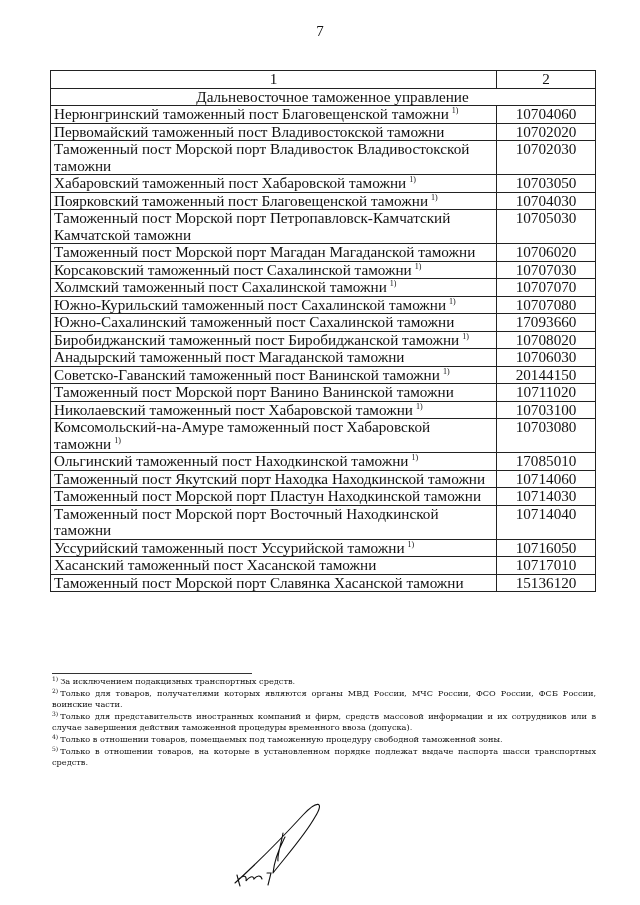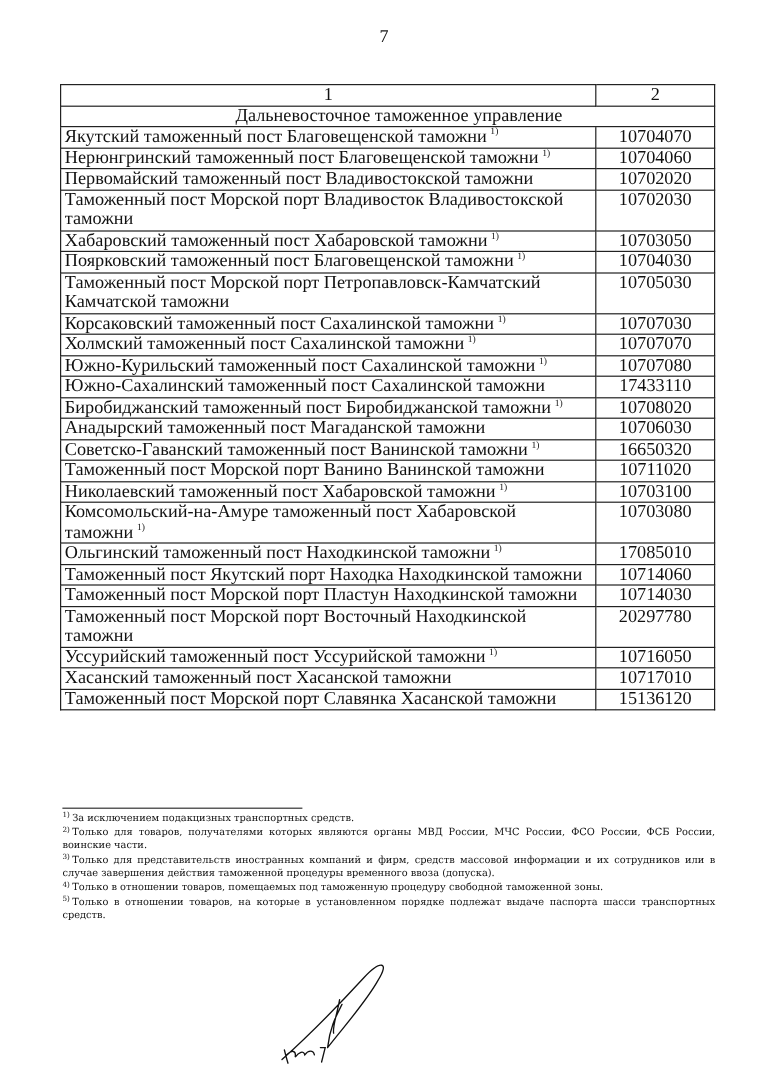--- a/index.html
+++ b/index.html
@@ -41,24 +41,20 @@
 
 <table class="main">
   <tbody id="tbody">
     <tr class="hdr">
       <td class="c1">1</td>
       <td class="c2">2</td>
     </tr>
     <tr class="section">
       <td colspan="2">Дальневосточное таможенное управление</td>
     </tr>
-  <tr>
-        <td class="c1"><span>Якутский таможенный пост Благовещенской таможни</span><sup class="fn">1)</sup></td>
-        <td class="c2">10704070</td>
-      </tr>
       <tr>
         <td class="c1"><span>Нерюнгринский таможенный пост Благовещенской таможни</span><sup class="fn">1)</sup></td>
         <td class="c2">10704060</td>
       </tr>
       <tr>
         <td class="c1"><span>Первомайский таможенный пост Владивостокской таможни</span></td>
         <td class="c2">10702020</td>
       </tr>
       <tr>
         <td class="c1"><span>Таможенный пост Морской порт Владивосток Владивостокской таможни</span></td>
@@ -70,46 +66,50 @@
       </tr>
       <tr>
         <td class="c1"><span>Поярковский таможенный пост Благовещенской таможни</span><sup class="fn">1)</sup></td>
         <td class="c2">10704030</td>
       </tr>
       <tr>
         <td class="c1"><span>Таможенный пост Морской порт Петропавловск-Камчатский Камчатской таможни</span></td>
         <td class="c2">10705030</td>
       </tr>
       <tr>
+        <td class="c1"><span>Таможенный пост Морской порт Магадан Магаданской таможни</span></td>
+        <td class="c2">10706020</td>
+      </tr>
+      <tr>
         <td class="c1"><span>Корсаковский таможенный пост Сахалинской таможни</span><sup class="fn">1)</sup></td>
         <td class="c2">10707030</td>
       </tr>
       <tr>
         <td class="c1"><span>Холмский таможенный пост Сахалинской таможни</span><sup class="fn">1)</sup></td>
         <td class="c2">10707070</td>
       </tr>
       <tr>
         <td class="c1"><span>Южно-Курильский таможенный пост Сахалинской таможни</span><sup class="fn">1)</sup></td>
         <td class="c2">10707080</td>
       </tr>
       <tr>
         <td class="c1"><span>Южно-Сахалинский таможенный пост Сахалинской таможни</span></td>
-        <td class="c2">17433110</td>
+        <td class="c2">17093660</td>
       </tr>
       <tr>
         <td class="c1"><span>Биробиджанский таможенный пост Биробиджанской таможни</span><sup class="fn">1)</sup></td>
         <td class="c2">10708020</td>
       </tr>
       <tr>
         <td class="c1"><span>Анадырский таможенный пост Магаданской таможни</span></td>
         <td class="c2">10706030</td>
       </tr>
       <tr>
         <td class="c1"><span>Советско-Гаванский таможенный пост Ванинской таможни</span><sup class="fn">1)</sup></td>
-        <td class="c2">16650320</td>
+        <td class="c2">20144150</td>
       </tr>
       <tr>
         <td class="c1"><span>Таможенный пост Морской порт Ванино Ванинской таможни</span></td>
         <td class="c2">10711020</td>
       </tr>
       <tr>
         <td class="c1"><span>Николаевский таможенный пост Хабаровской таможни</span><sup class="fn">1)</sup></td>
         <td class="c2">10703100</td>
       </tr>
       <tr>
@@ -123,21 +123,21 @@
       <tr>
         <td class="c1"><span>Таможенный пост Якутский порт Находка Находкинской таможни</span></td>
         <td class="c2">10714060</td>
       </tr>
       <tr>
         <td class="c1"><span>Таможенный пост Морской порт Пластун Находкинской таможни</span></td>
         <td class="c2">10714030</td>
       </tr>
       <tr>
         <td class="c1"><span>Таможенный пост Морской порт Восточный Находкинской таможни</span></td>
-        <td class="c2">20297780</td>
+        <td class="c2">10714040</td>
       </tr>
       <tr>
         <td class="c1"><span>Уссурийский таможенный пост Уссурийской таможни</span><sup class="fn">1)</sup></td>
         <td class="c2">10716050</td>
       </tr>
       <tr>
         <td class="c1"><span>Хасанский таможенный пост Хасанской таможни</span></td>
         <td class="c2">10717010</td>
       </tr>
       <tr>

